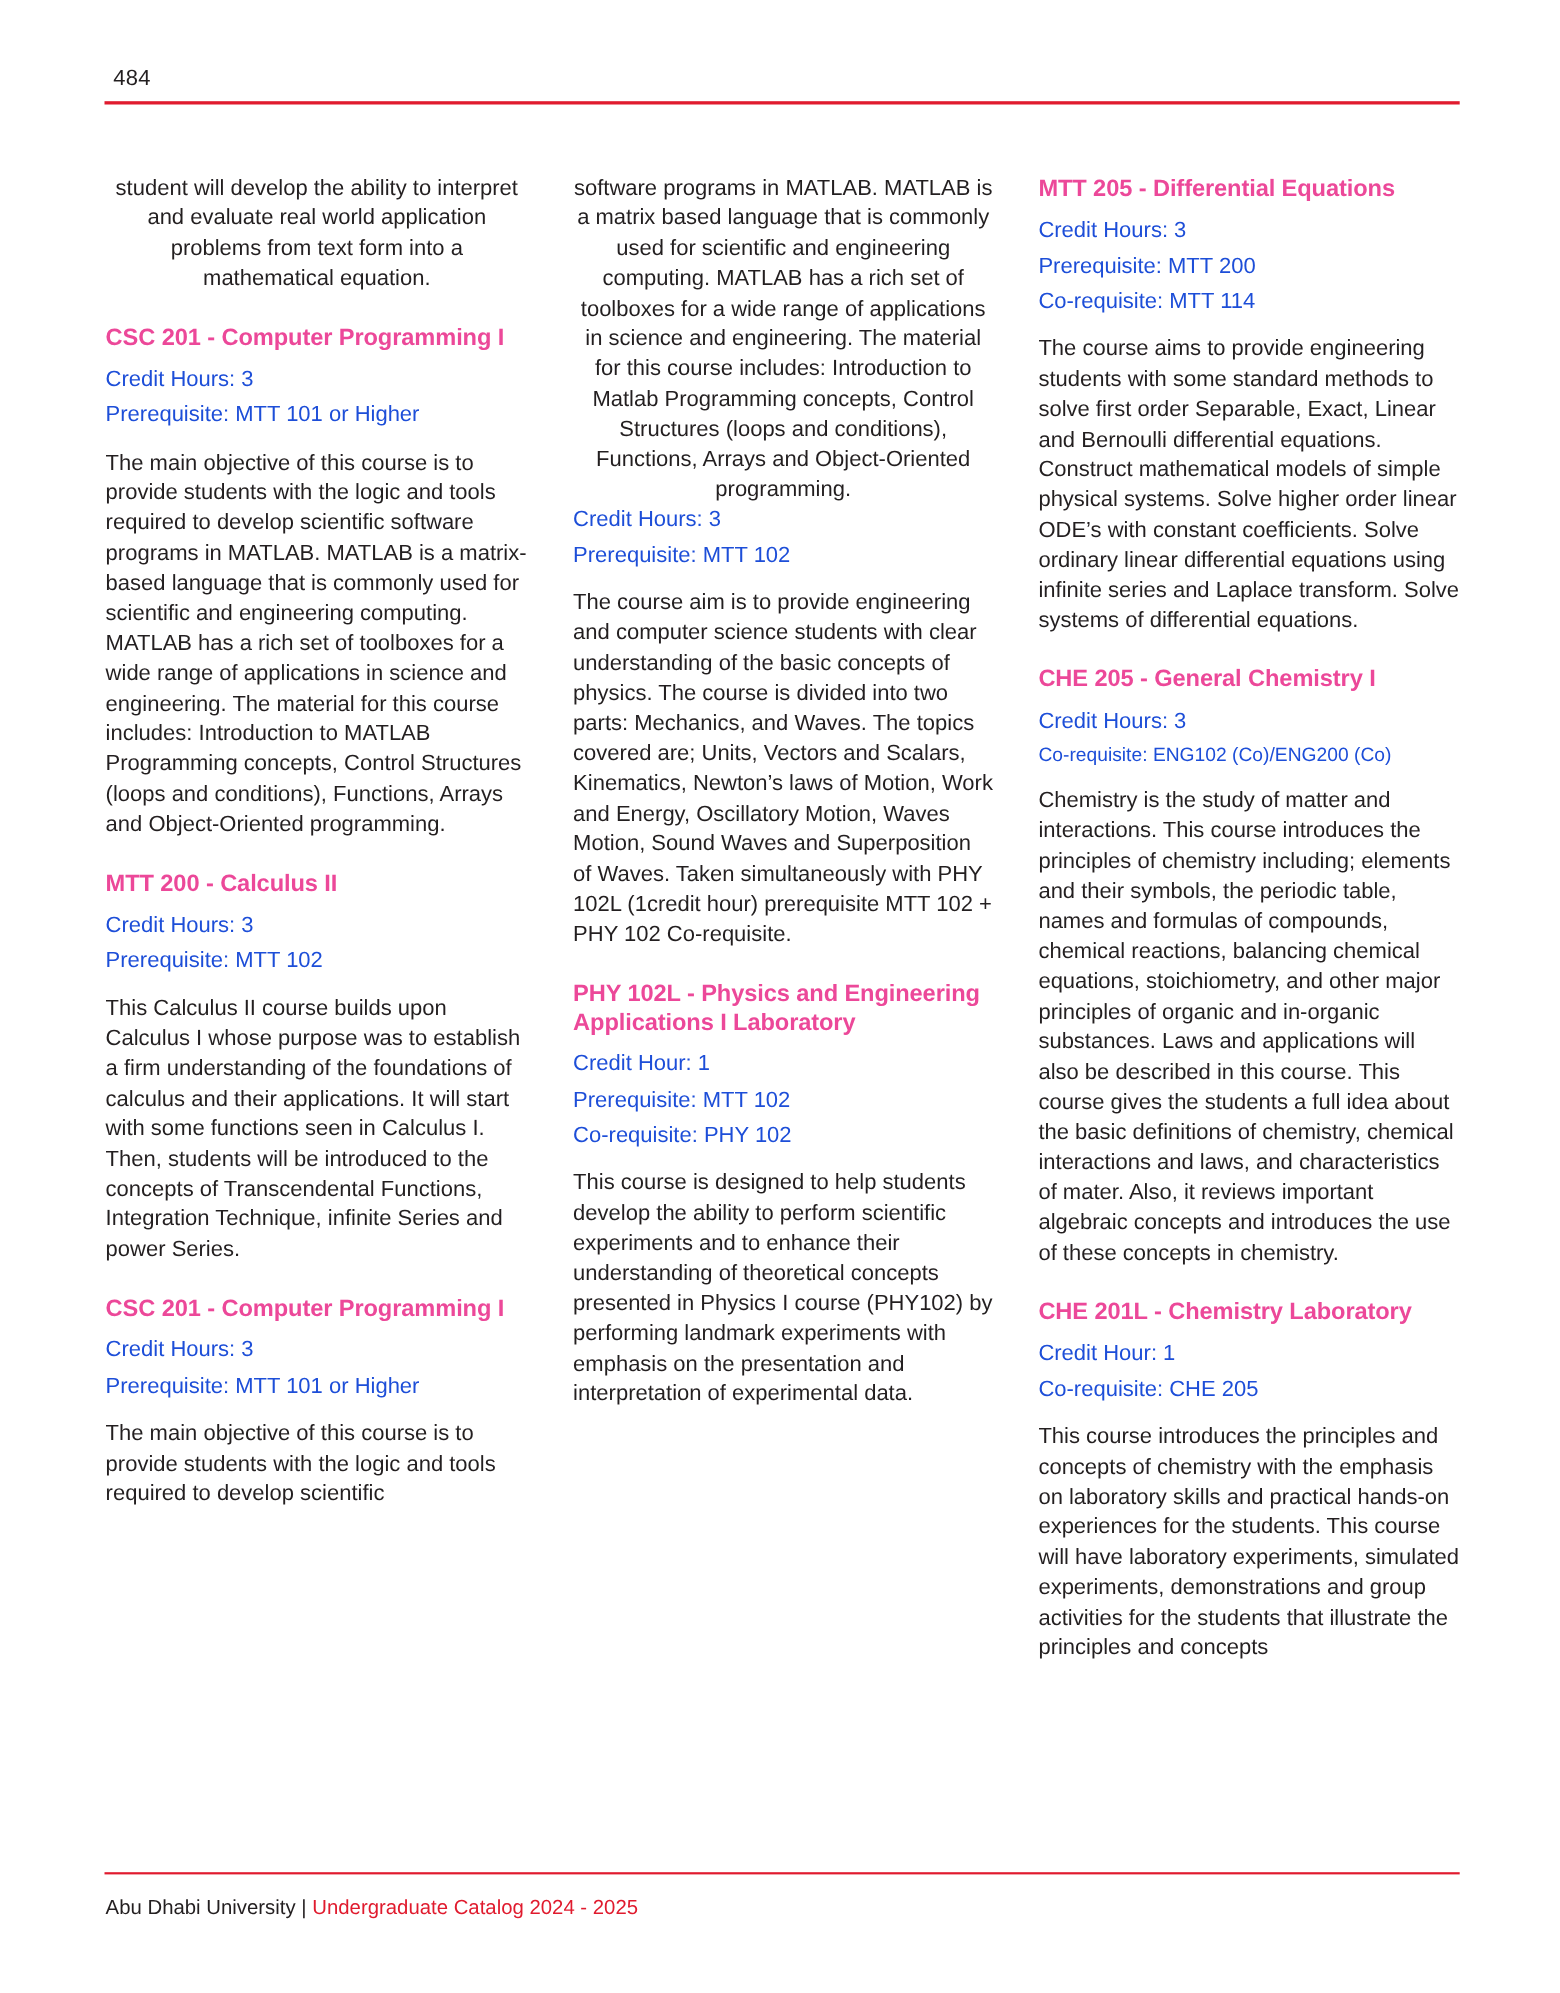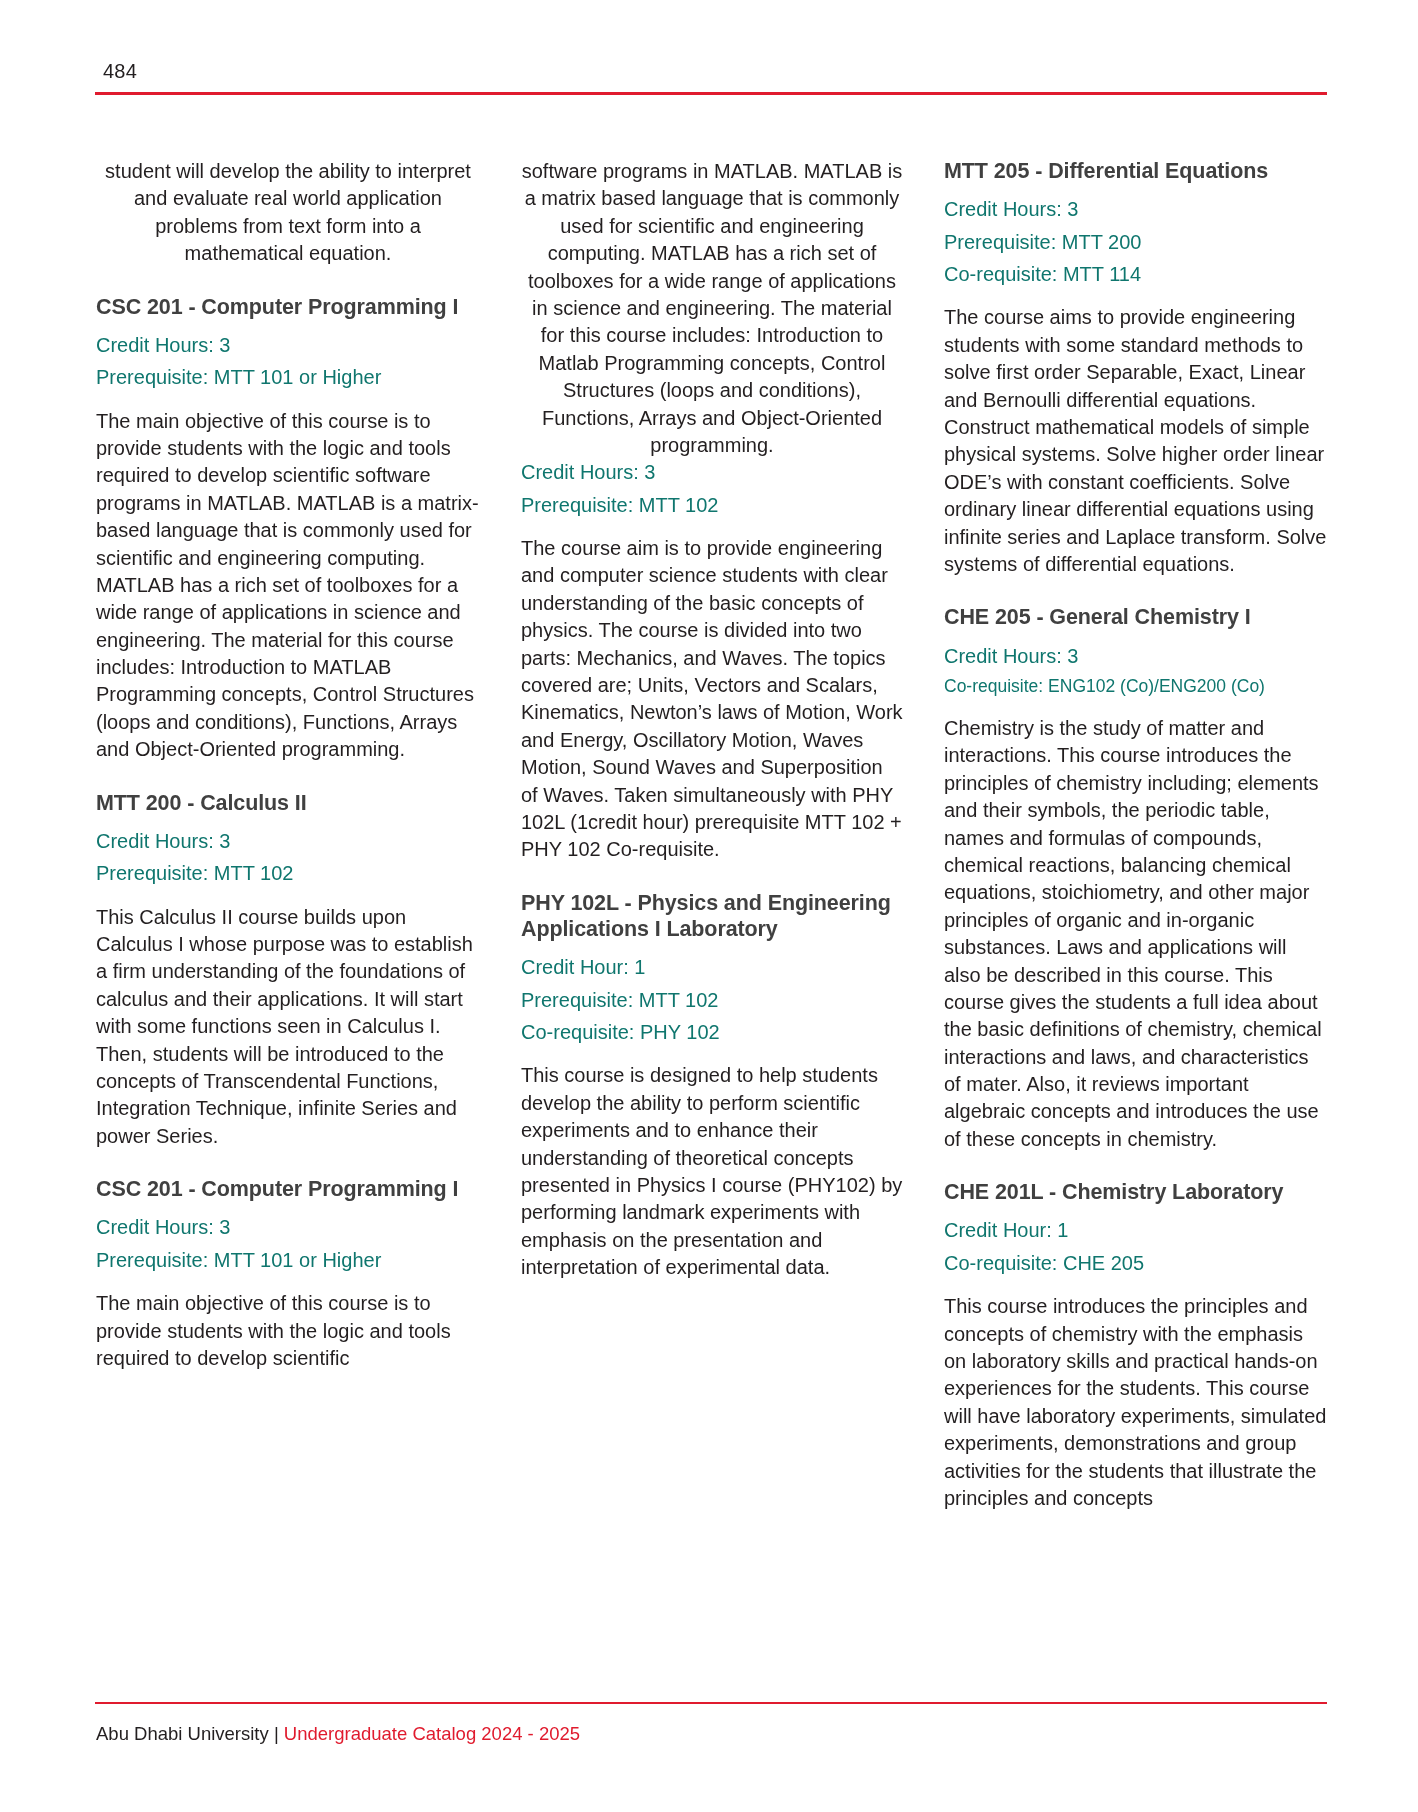--- a/index.html
+++ b/index.html
@@ -75,29 +75,29 @@
     width: 384px;
   }
   .col.mid { width: 382px; }
   .col.right { width: 384px; }
 
   h3.course-title {
     font-size: 21.5px;
     font-weight: bold;
     line-height: 1.22;
     margin: 26px 0 12px 0;
-    color: #404040;
+    color: #ec4899;
     letter-spacing: -0.1px;
   }
   h3.course-title.first { margin-top: 22px; }
   p.meta {
     font-size: 20px;
     line-height: 1.32;
     margin: 0 0 6px 0;
-    color: #0f766e;
+    color: #1d4ed8;
   }
   p.meta.small {
     font-size: 17.5px;
     margin-bottom: 4px;
   }
   p.body {
     font-size: 20px;
     line-height: 1.37;
     margin: 17px 0 0 0;
     color: #231f20;

